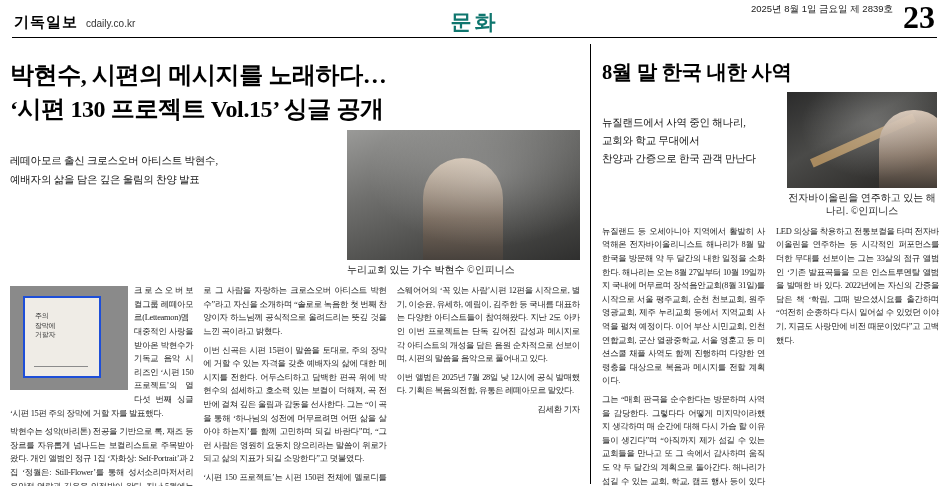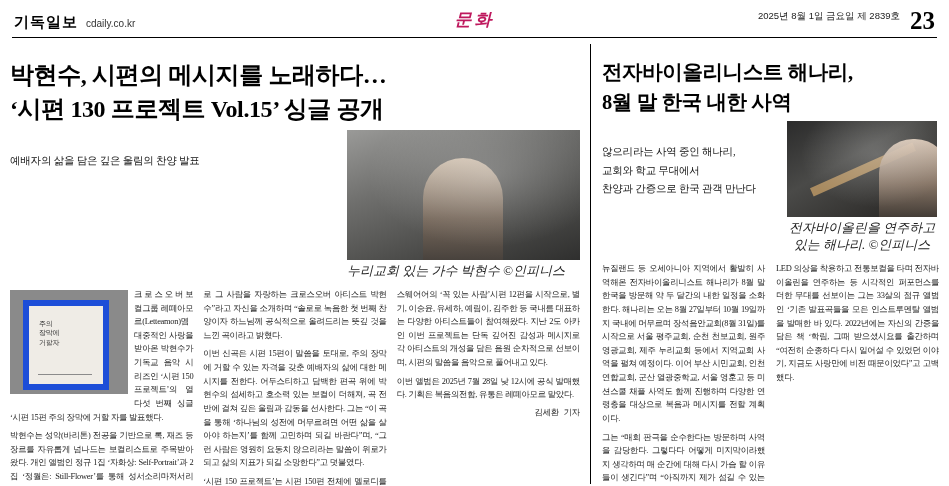--- a/index.html
+++ b/index.html
@@ -44,44 +44,43 @@
     font-weight: bold;
     letter-spacing: 1px;
     color: #000;
   }
   .mast-url {
     font-size: 10px;
     color: #333;
     font-family: "Liberation Sans", sans-serif;
   }
   .mast-center {
-    font-size: 17px;
+    font-size: 21px;
     font-weight: bold;
     letter-spacing: 3px;
-    color: #be185d;
+    color: #0f766e;
     position: absolute;
     left: 0;
     right: 0;
     text-align: center;
     top: 8px;
     pointer-events: none;
-    font-style: italic;
   }
   .mast-right {
     display: flex;
     gap: 10px;
   }
   .mast-date {
     font-size: 9.5px;
     color: #222;
     font-family: "Liberation Sans", sans-serif;
     padding-bottom: 3px;
   }
   .mast-pageno {
-    font-size: 25px;
+    font-size: 32px;
     font-weight: bold;
     line-height: 0.9;
     color: #000;
   }
   .mast-rule {
     border-top: 1.6px solid #000;
     margin: 1px 2px 0 2px;
   }
 
   
@@ -148,47 +147,46 @@
   .photo-col { width: 235px; }
 
   .photo {
     width: 100%;
     background: #6d6d6d;
     position: relative;
     overflow: hidden;
   }
   .photo-left-main { height: 130px; }
   .photo-caption {
-    font-size: 13px;
+    font-size: 10px;
     color: #222;
     margin-top: 3px;
     line-height: 1.3;
     text-align: left;
-    font-style: italic;
   }
   .photo-right-main { height: 96px; }
   .cap-right { text-align: center; }
 
   
   .album {
     width: 118px;
     height: 104px;
     background: #8a8a8a;
     float: left;
     margin: 2px 6px 3px 0;
     position: relative;
   }
   .album .sleeve {
     position: absolute;
     left: 13px;
     top: 10px;
     width: 74px;
     height: 78px;
     background: #efece6;
-    border: 6px solid #1d4ed8;
+    border: 2px solid #1d4ed8;
   }
   .album .sleeve .t1 {
     position: absolute;
     top: 14px;
     left: 10px;
     font-size: 7px;
     color: #333;
     line-height: 1.35;
     letter-spacing: -0.3px;
   }
@@ -217,21 +215,20 @@
   }
   .col p { margin: 0 0 5px 0; }
   .cols3 .col { width: 186px; }
   .cols2 { display: flex; gap: 11px; margin-top: 8px; }
   .cols2 .col { width: 163px; }
   .byline {
     text-align: right;
     font-size: 8.4px;
     margin-top: 4px;
     color: #1a1a1a;
-    font-family: Liberation Mono, monospace;
   }
 
   
   .ph-grad-a {
     background: linear-gradient(160deg,#9a9a98 0%, #6f6f6d 35%, #4b4b49 70%, #2f2f2e 100%);
   }
   .ph-grad-b {
     background: linear-gradient(150deg,#2b2b2b 0%, #4a4a48 40%, #23211f 100%);
   }
   .subj-a {
@@ -292,20 +289,21 @@
 
     <div class="story-left">
       <div class="headline">
         <span class="l1">박현수, 시편의 메시지를 노래하다…</span>
         <span class="l2">‘시편 130 프로젝트 Vol.15’ 싱글 공개</span>
       </div>
 
       <div class="feature-row">
         <div class="deck-col">
           <div class="deck">
+            <div>레떼아모르 출신 크로스오버 아티스트 박현수,</div>
             <div>예배자의 삶을 담은 깊은 울림의 찬양 발표</div>
           </div>
         </div>
         <div class="photo-col">
           <div class="photo photo-left-main ph-grad-a">
             <div class="subj-a"></div>
             <div class="hl"></div>
           </div>
           <div class="photo-caption">누리교회 있는 가수 박현수 ©인피니스</div>
         </div>
@@ -333,28 +331,27 @@
           <p>이번 앨범은 2025년 7월 28일 낮 12시에 공식 발매했다. 기획은 복음의전함, 유통은 레떼아모르 맡았다.</p>
           <div class="byline">김세환 기자</div>
         </div>
       </div>
     </div>
 
     <div class="vsep"></div>
 
     <div class="story-right">
       <div class="headline">
-        <span class="l1">전자바이올리니스트 해나리,</span>
         <span class="l2">8월 말 한국 내한 사역</span>
       </div>
 
       <div class="feature-row">
         <div class="deck-col" style="width:175px">
           <div class="deck">
-            <div>않으리라는 사역 중인 해나리,</div>
+            <div>뉴질랜드에서 사역 중인 해나리,</div>
             <div>교회와 학교 무대에서</div>
             <div>찬양과 간증으로 한국 관객 만난다</div>
           </div>
         </div>
         <div class="photo-col" style="width:150px">
           <div class="photo photo-right-main ph-grad-b">
             <div class="violin"></div>
             <div class="subj-b"></div>
             <div class="hl"></div>
           </div>

